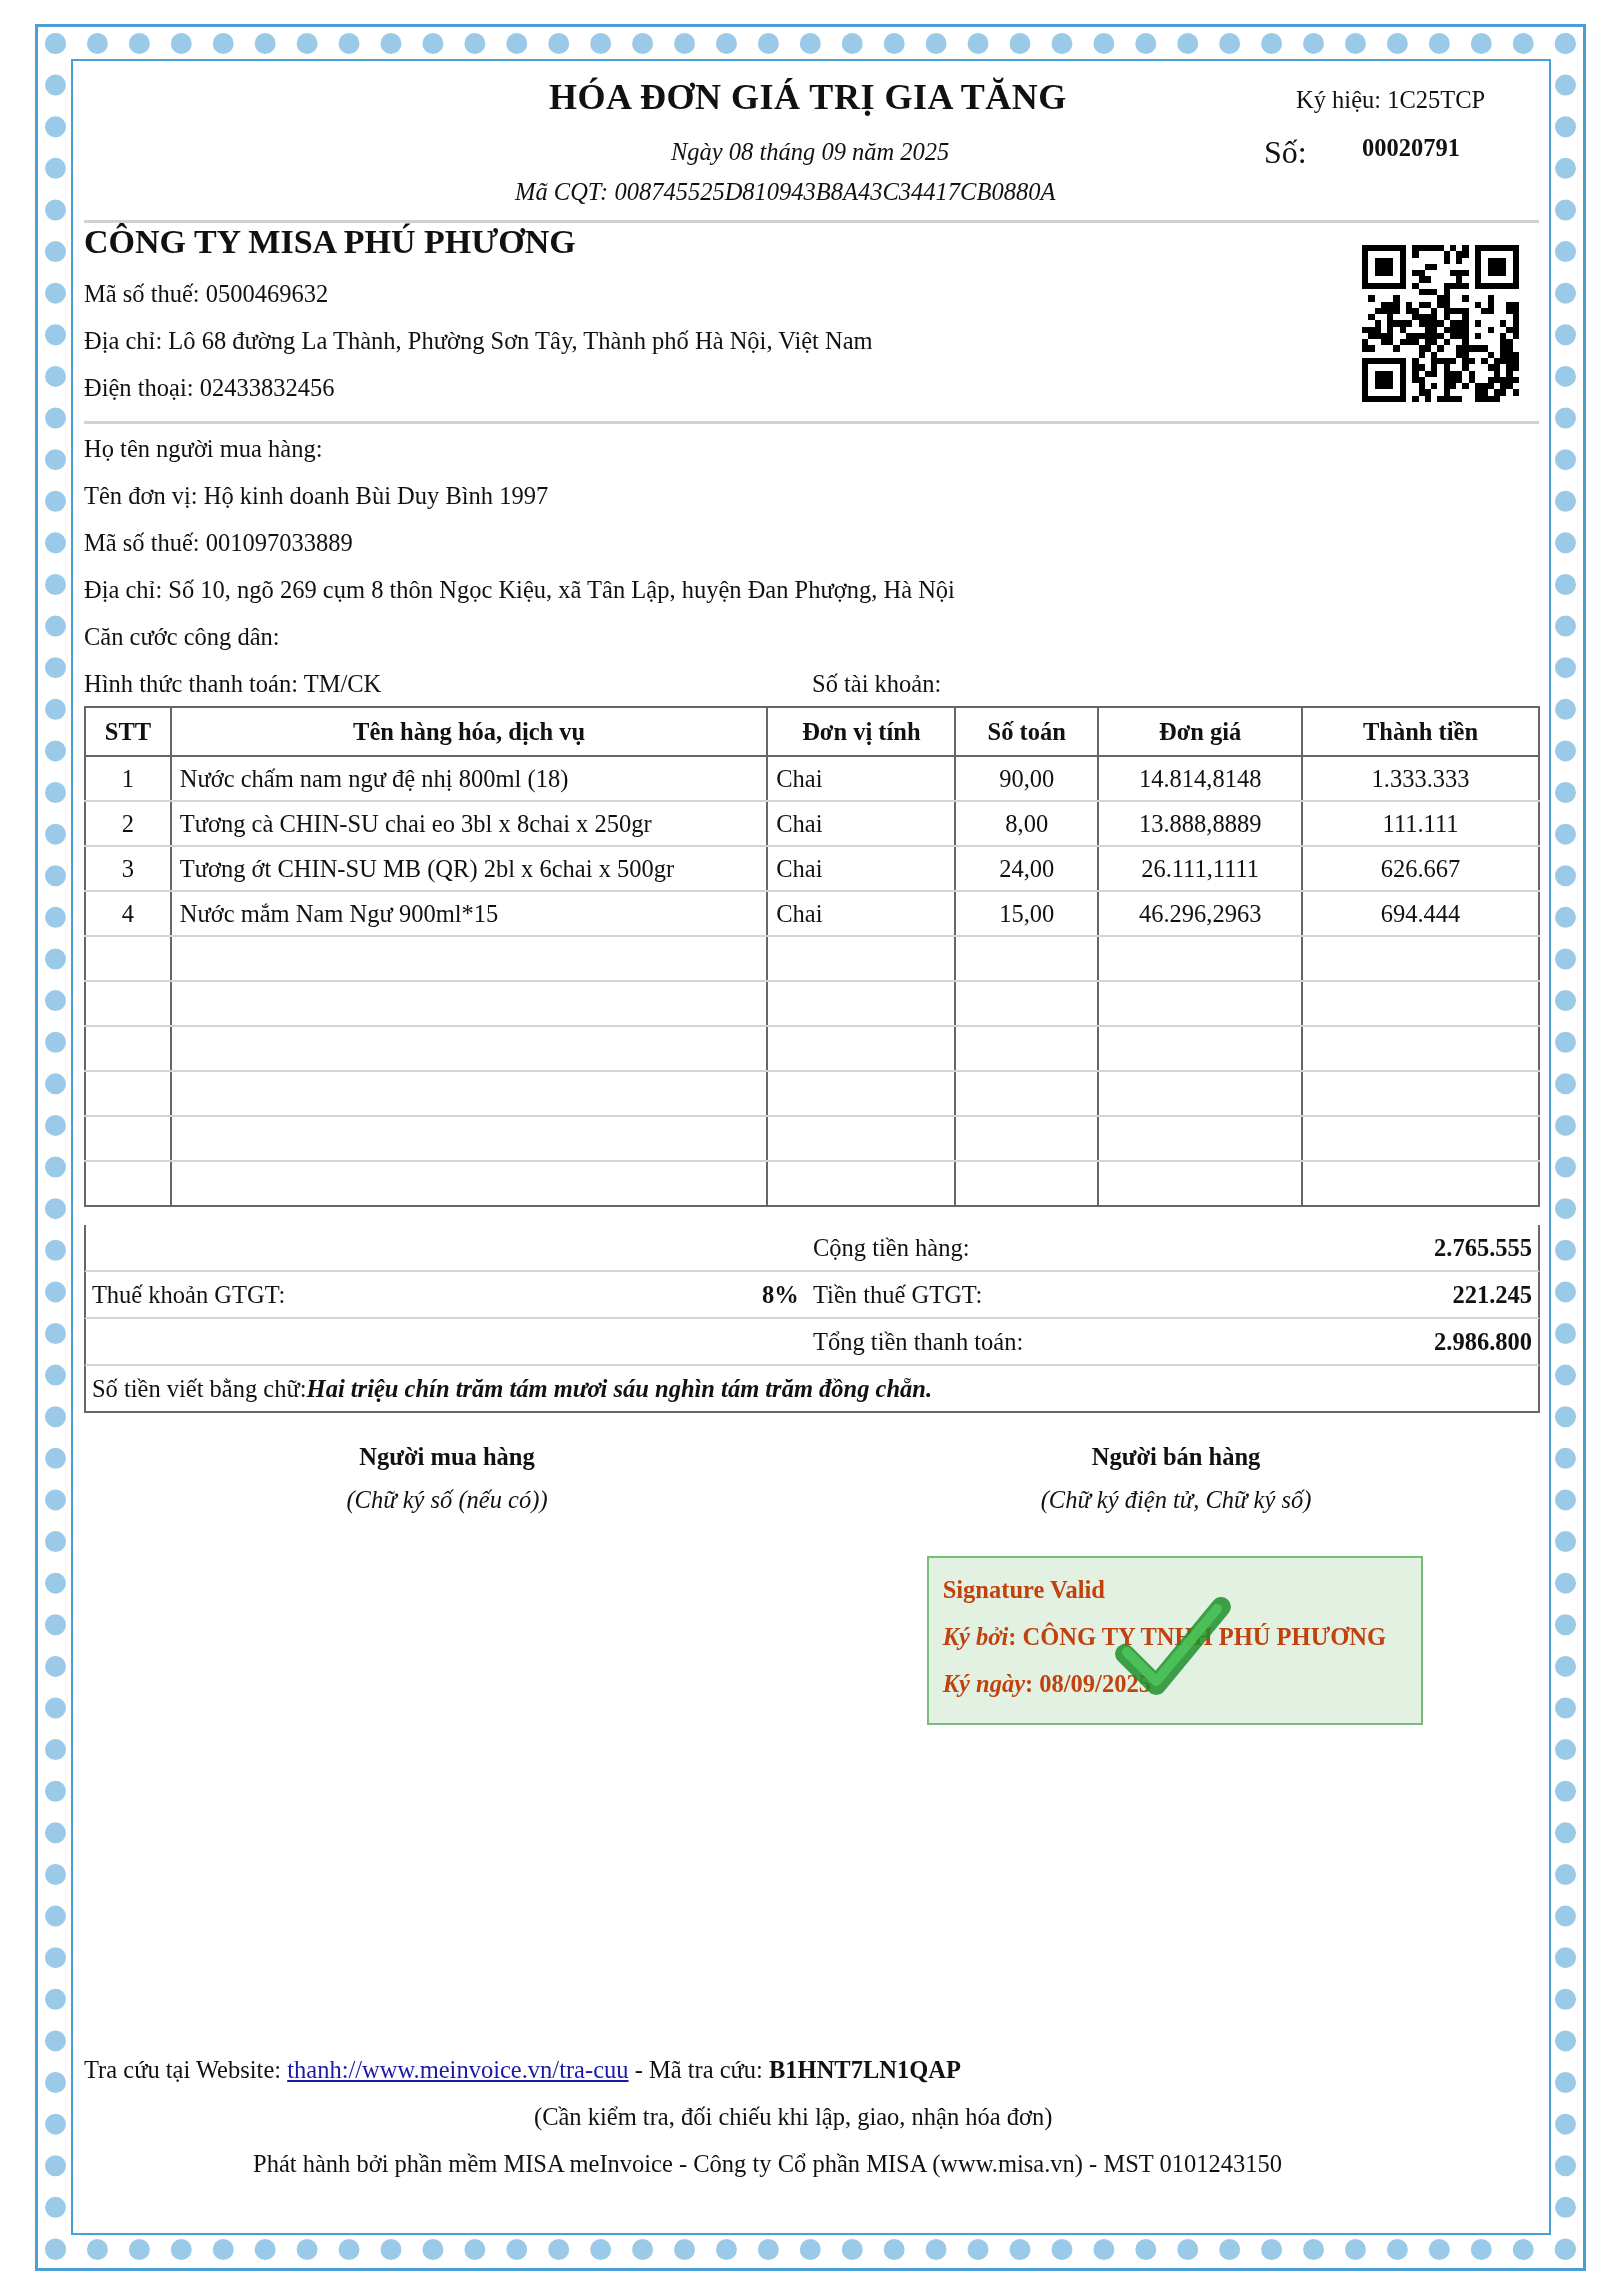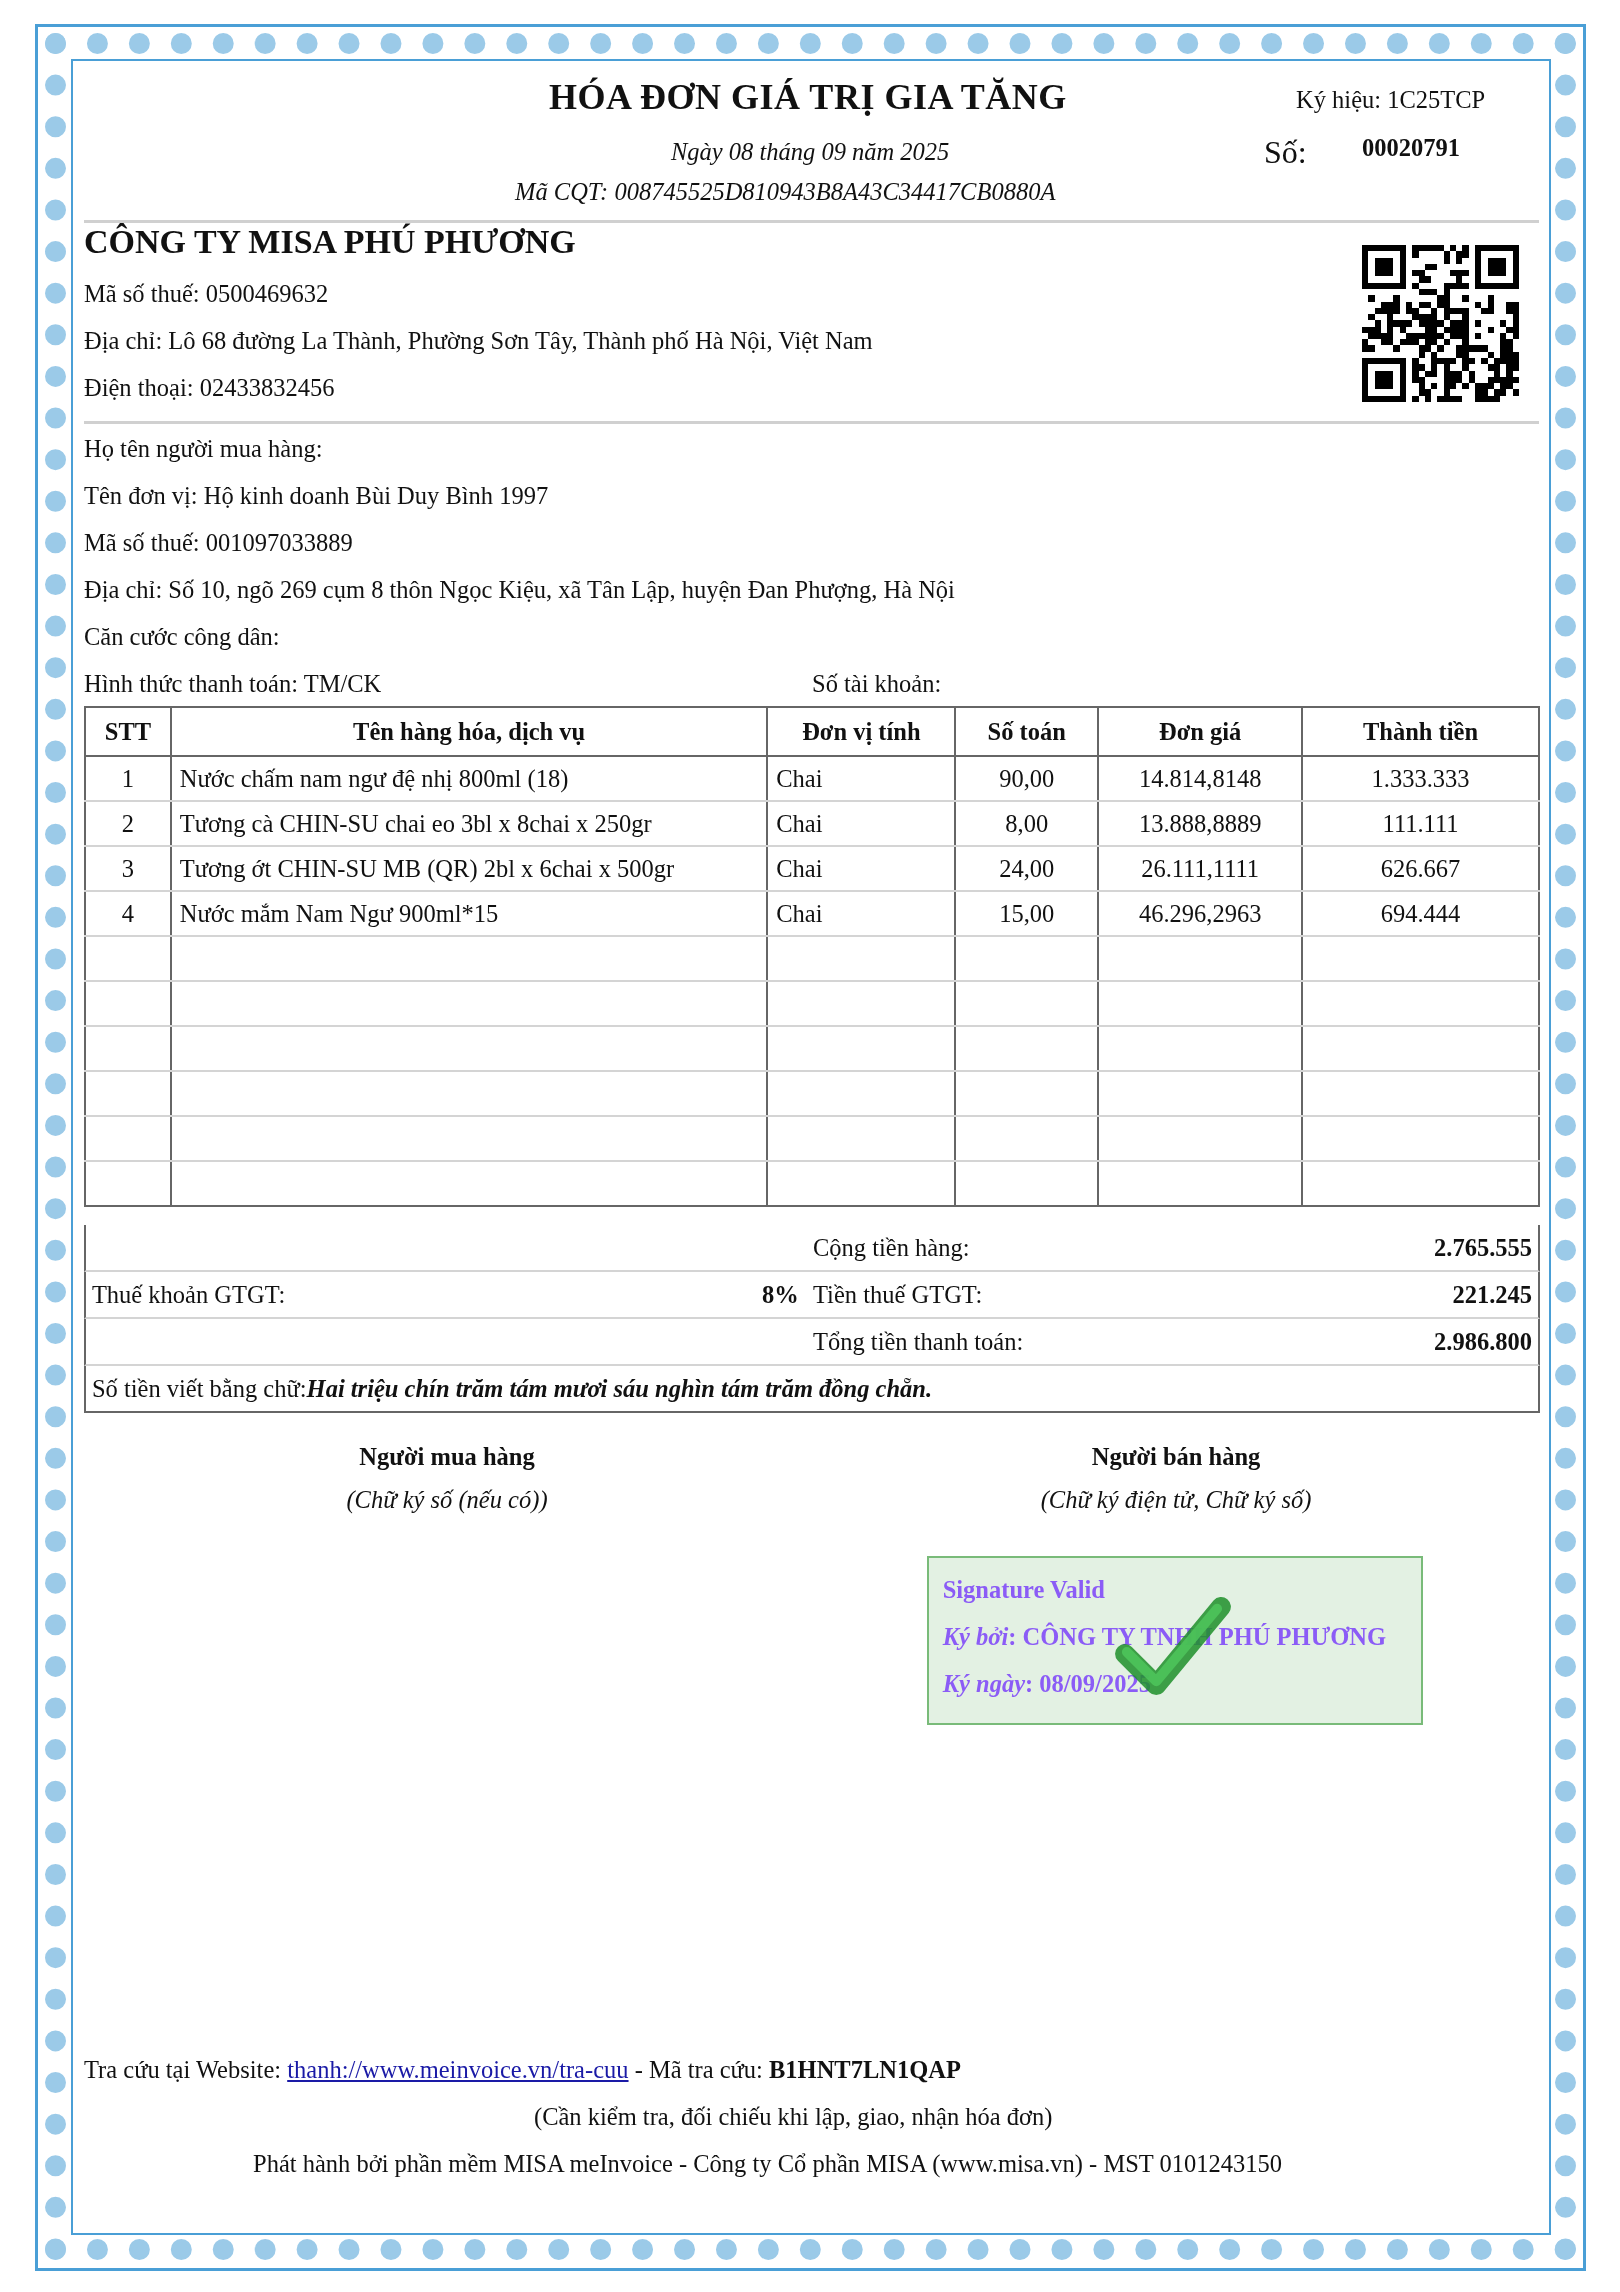--- a/index.html
+++ b/index.html
@@ -37,21 +37,21 @@
          border-left:2px solid #666; border-right:2px solid #666; border-bottom:2.9px solid #d4d4d4; height:47px; }
   .sum.bottom { border-bottom:2.9px solid #666; }
   .sum span { position:absolute; top:8.8px; }
   .b { font-weight:bold; }
   .i { font-style:italic; }
 
   .sig-head { font-size:24.5px; font-weight:bold; text-align:center; width:392px; }
   .sig-sub { font-size:24.5px; font-style:italic; text-align:center; width:392px; }
 
   .sigbox { left:927px; top:1556px; width:496px; height:169px; background:#e3f1e3; border:2.9px solid #79bb79; box-sizing:border-box; }
-  .sigbox .t { position:absolute; left:13.7px; color:#8b5cf6; font-size:24.5px; font-weight:bold; white-space:nowrap; }
+  .sigbox .t { position:absolute; left:13.7px; color:#c2410c; font-size:24.5px; font-weight:bold; white-space:nowrap; }
   .check { position:absolute; left:184px; top:35px; width:118px; height:108px; }
 
   .footer { font-size:24.5px; }
   .link { color:#1a1aa6; text-decoration:underline; }
 </style>
 </head>
 <body>
 
 <div class="frame-outer"></div>
 <div class="frame-loops"></div>

